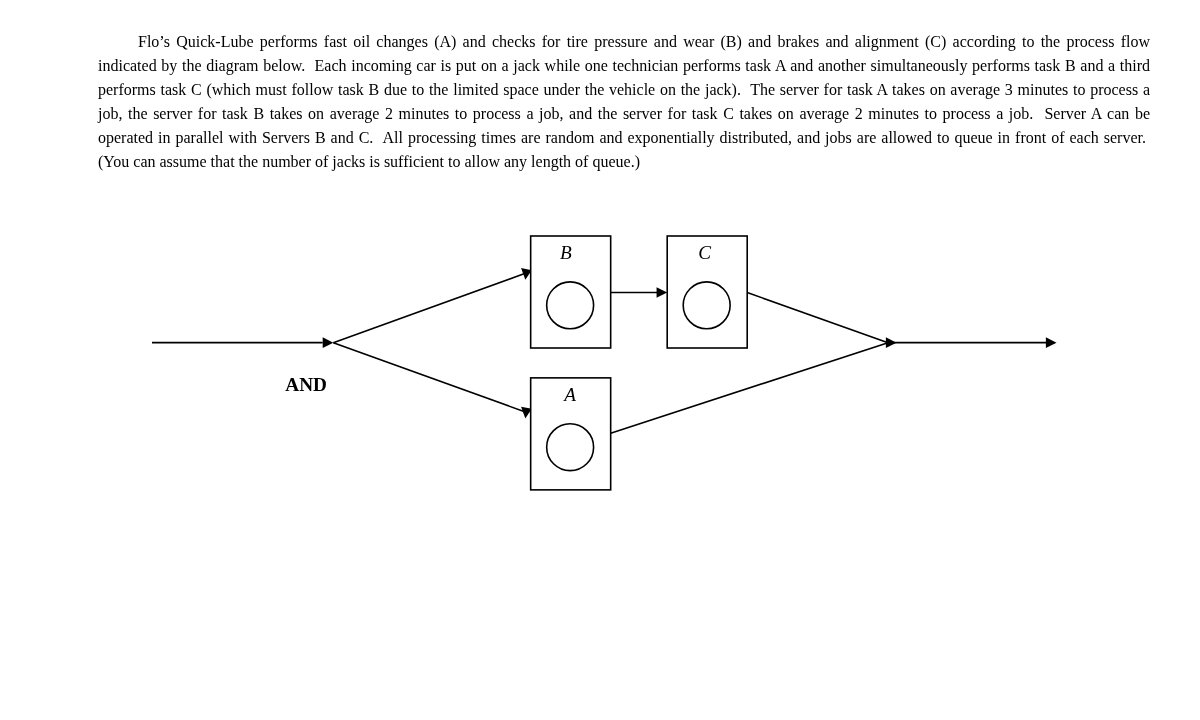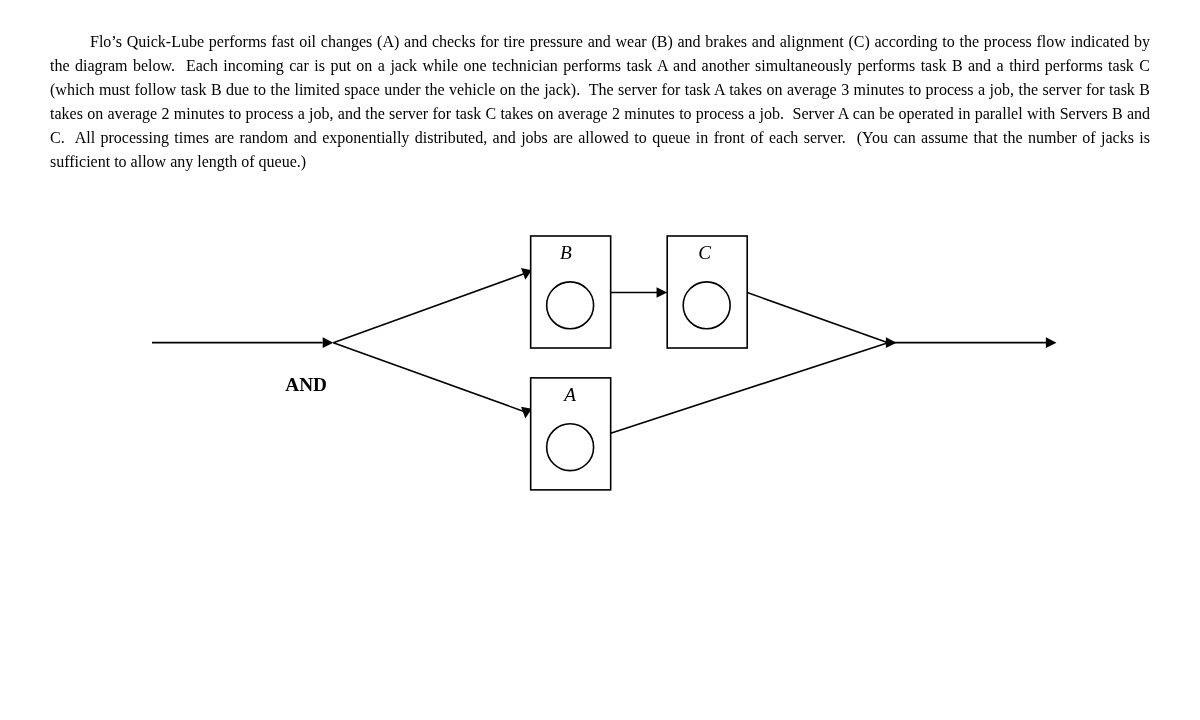--- a/index.html
+++ b/index.html
@@ -12,20 +12,21 @@
       width: 1200px;
       height: 720px;
       overflow: hidden;
       padding: 30px 50px 20px 50px;
     }
 
     .text-block {
       text-align: justify;
       margin-bottom: 30px;
       text-indent: 2.5em;
+      margin-left: 48px;
     }
 
     .diagram-area {
       position: relative;
       width: 100%;
       height: 320px;
       margin-top: 10px;
     }
 
     svg.diagram {

